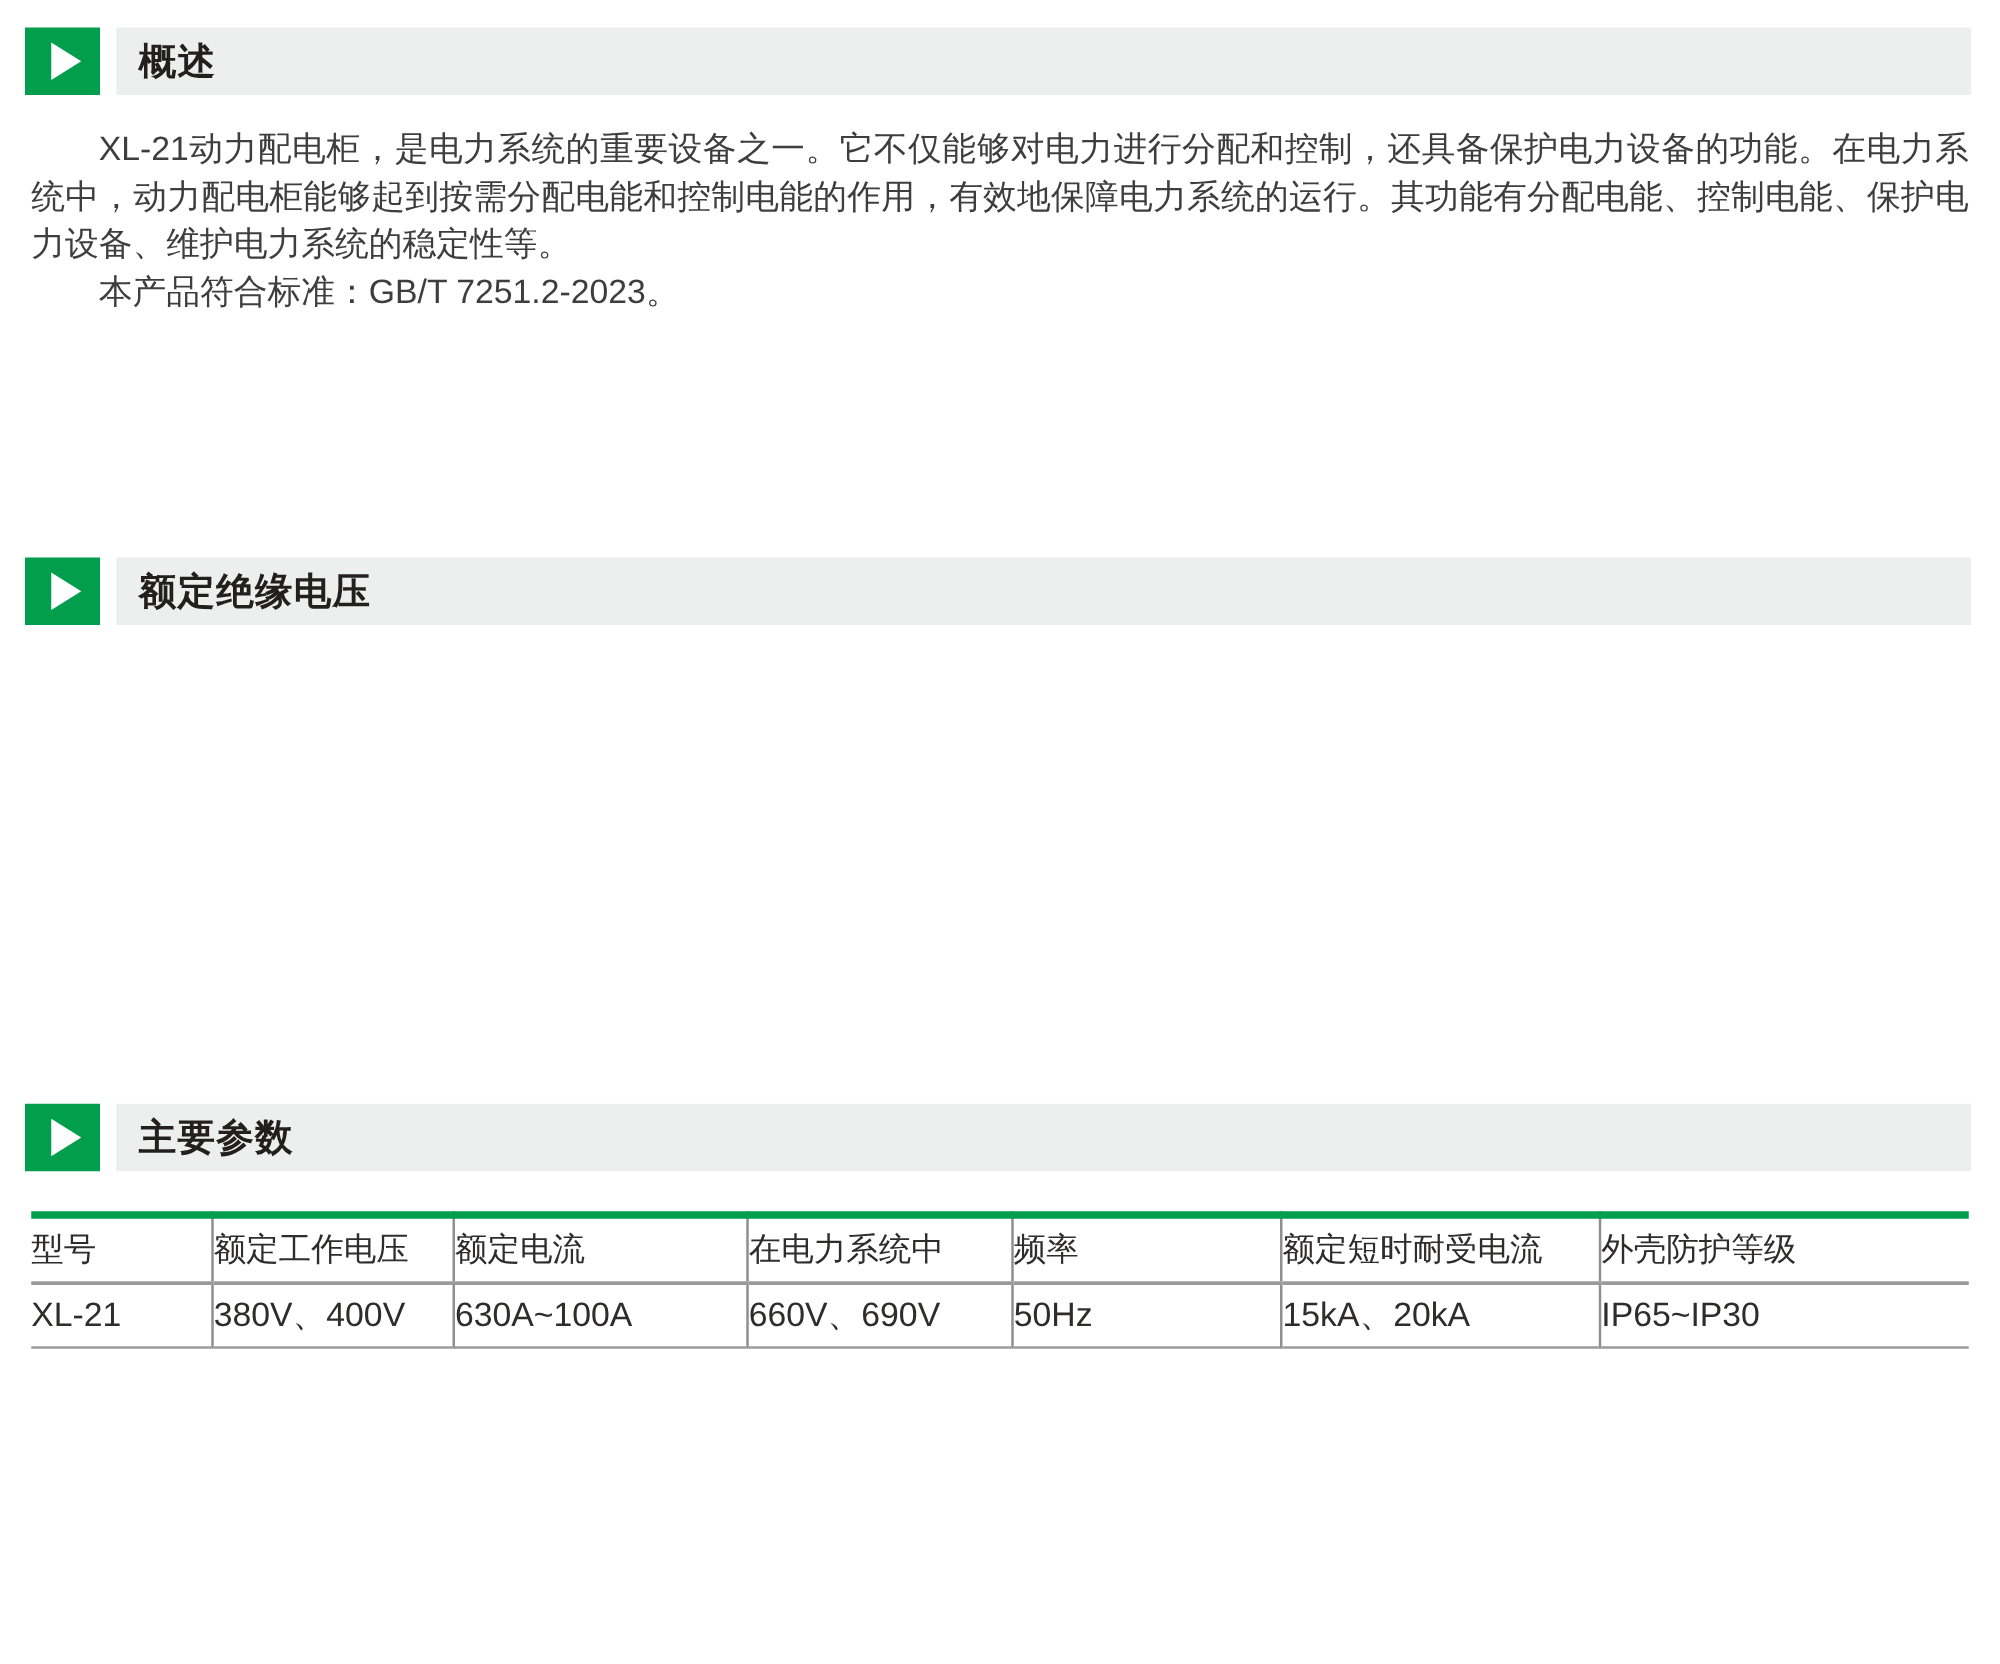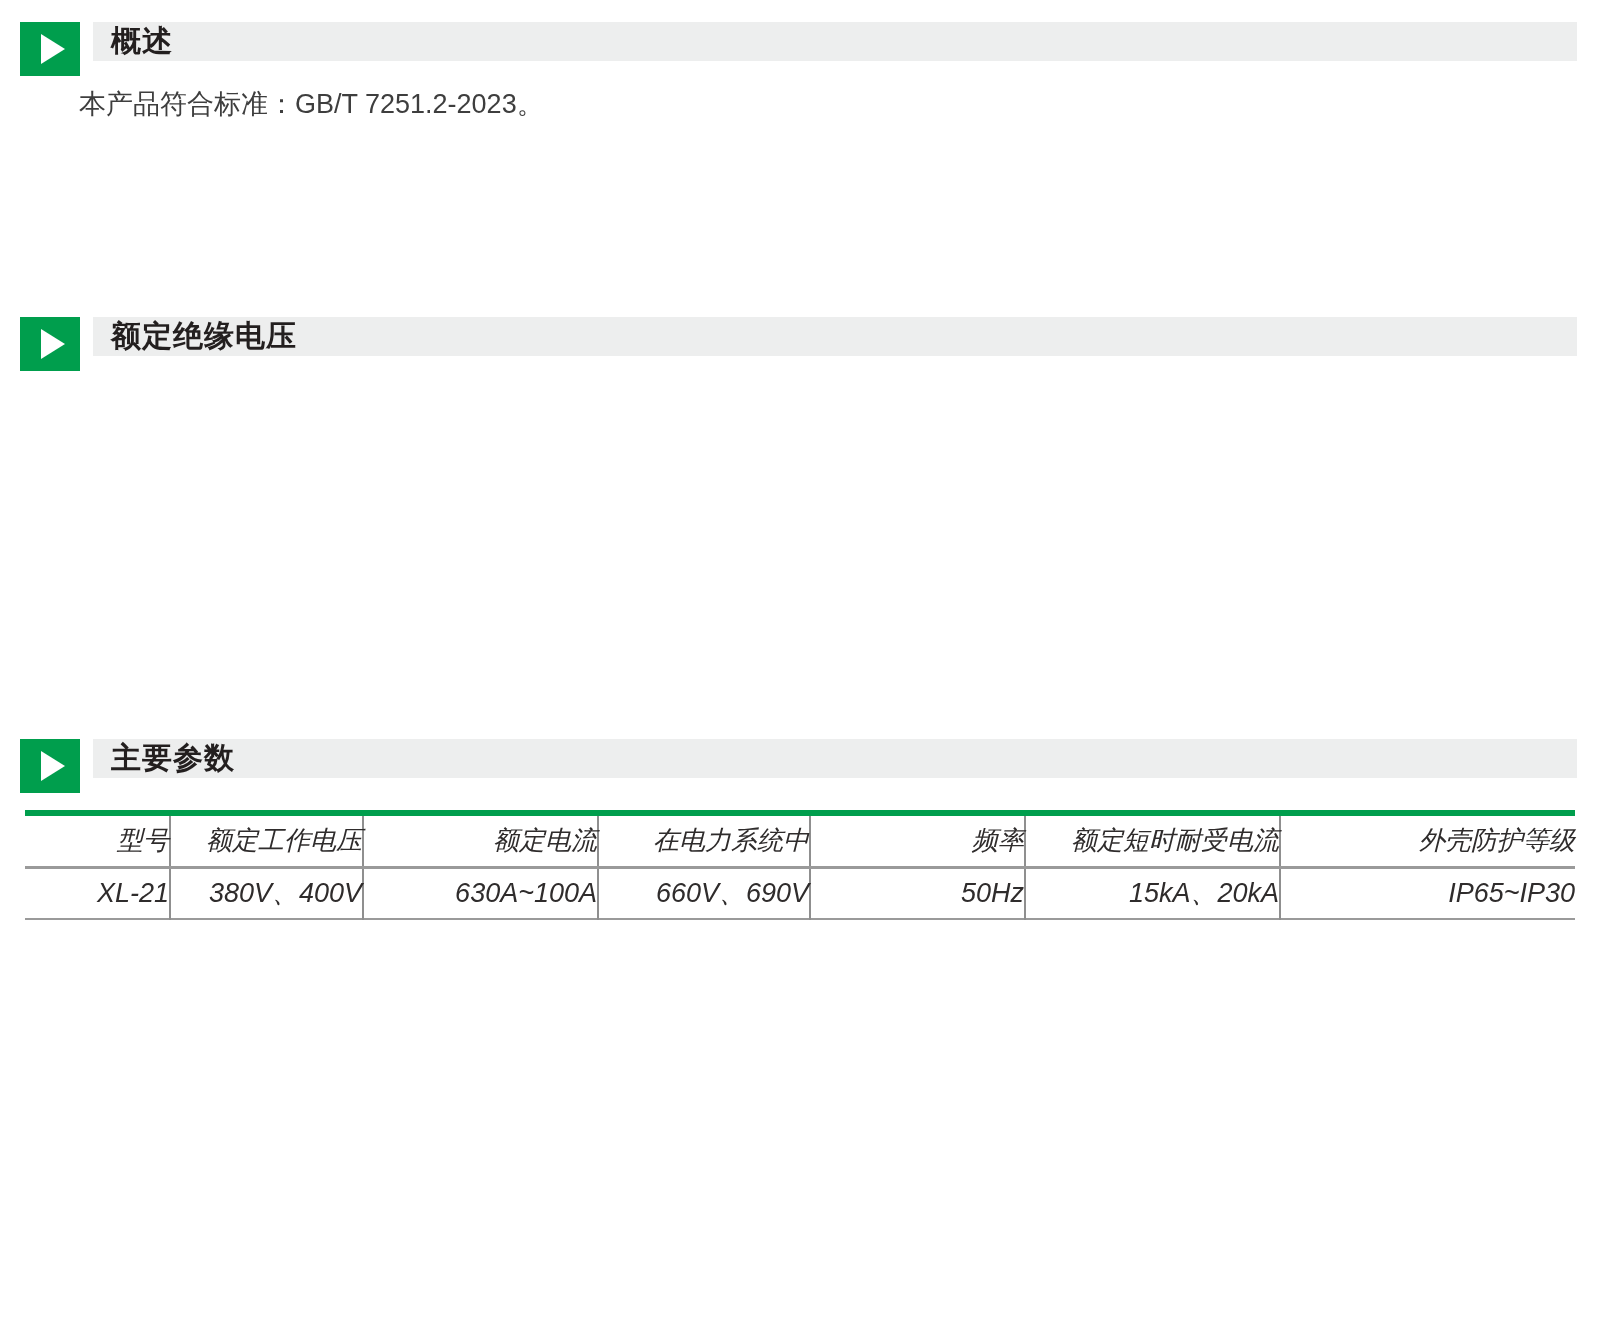--- a/index.html
+++ b/index.html
@@ -12,21 +12,21 @@
     position: relative;
     width: 1600px;
     height: 1331px;
     background: #ffffff;
     overflow: hidden;
   }
   
   .section-header {
     display: flex;
     align-items: stretch;
-    height: 39px;
+    height: 54px;
     margin-left: 20px;
     margin-right: 23px;
   }
   .marker {
     width: 60px;
     height: 54px;
     background: #009e4d;
     display: flex;
     align-items: center;
     justify-content: center;
@@ -87,25 +87,24 @@
     width: 1550px;
     table-layout: fixed;
     border-collapse: collapse;
     border-top: 6px solid #009e4d;
     border-bottom: 2px solid #9a9a9a;
     font-size: 27px;
     color: #2f2c2c;
   }
   table.params th, table.params td {
     border-left: 2px solid #8f8f8f;
-    text-align: right;
+    text-align: left;
     vertical-align: middle;
     font-weight: normal;
     padding: 0;
-    font-style: italic;
   }
   table.params th:first-child, table.params td:first-child {
     border-left: none;
   }
   table.params thead tr { height: 54px; }
   table.params thead tr th { border-bottom: 3px solid #9a9a9a; font-size: 26px; }
   table.params tbody tr { height: 52px; }
 </style>
 </head>
 <body>
@@ -117,20 +116,21 @@
   <div class="section-header">
     <div class="marker">
       <div class="tri"></div>
     </div>
     <div class="bar">
       <span class="title">概述</span>
     </div>
   </div>
 
   <div class="overview-text">
+    <p>XL-21动力配电柜，是电力系统的重要设备之一。它不仅能够对电力进行分配和控制，还具备保护电力设备的功能。在电力系统中，动力配电柜能够起到按需分配电能和控制电能的作用，有效地保障电力系统的运行。其功能有分配电能、控制电能、保护电力设备、维护电力系统的稳定性等。</p>
     <p>本产品符合标准：GB/T 7251.2-2023。</p>
   </div>
 
   <div class="sp-h2"></div>
 
   <div class="section-header">
     <div class="marker">
       <div class="tri"></div>
     </div>
     <div class="bar">

